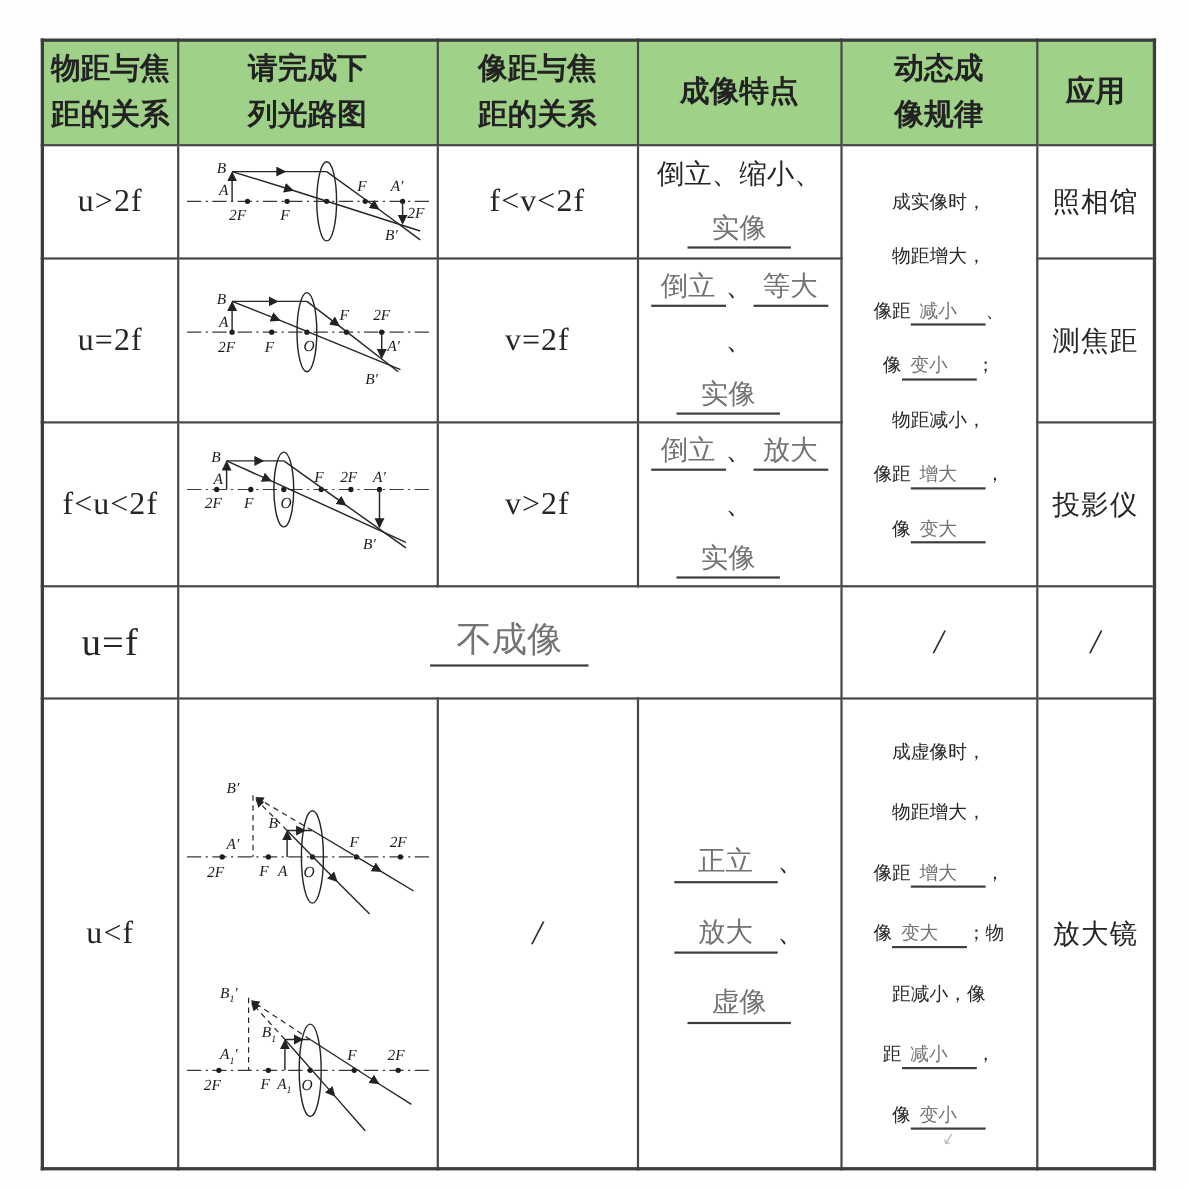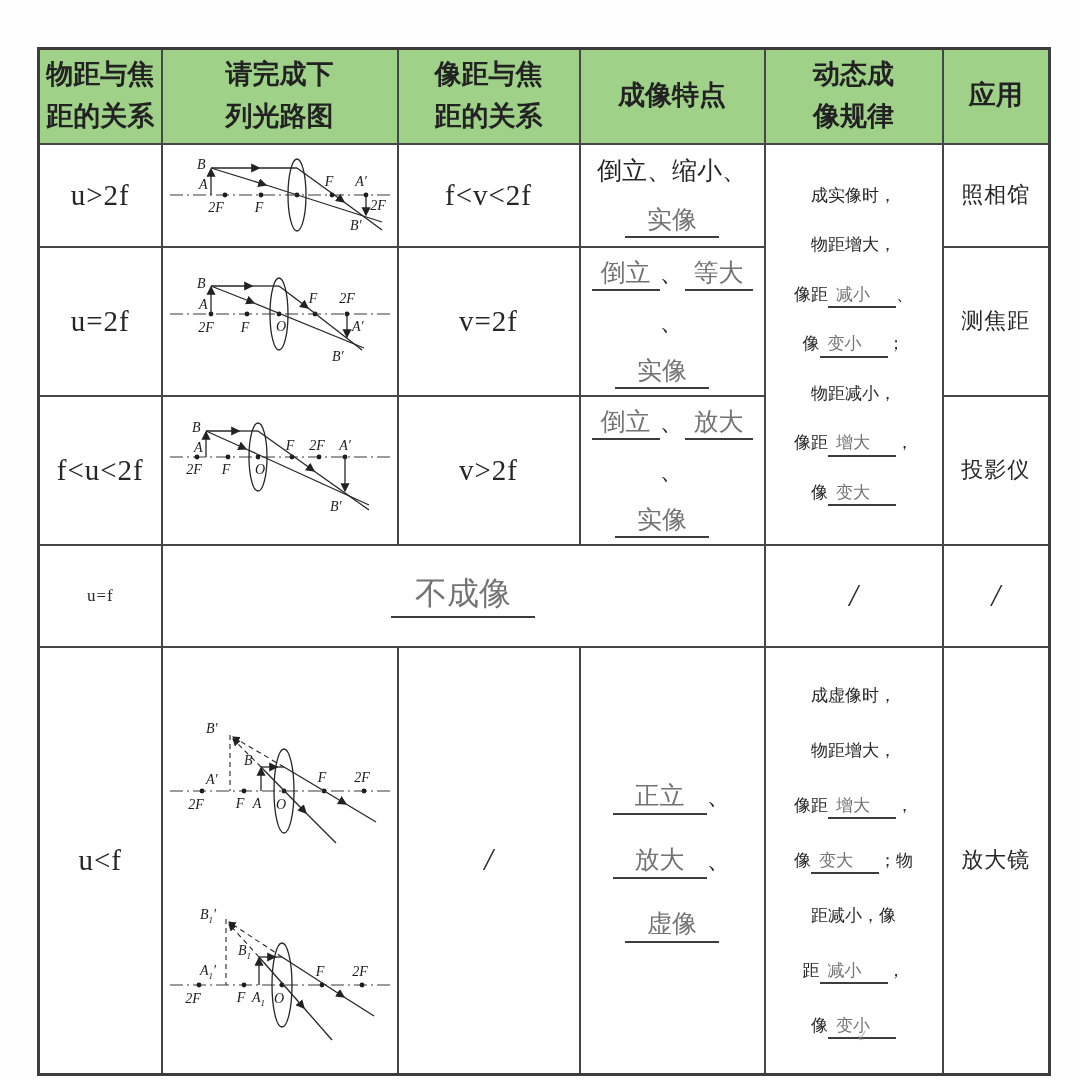--- a/index.html
+++ b/index.html
@@ -5,21 +5,21 @@
   * { box-sizing: border-box; }
   html,body { margin:0; padding:0; }
   body {
     width:1080px; height:1080px; background:#ffffff;
     font-family:"Liberation Serif","DejaVu Serif",serif;
     color:#262626;
   }
   .page { position:relative; width:1080px; height:1080px; background:#fefefe; overflow:hidden; }
 
   table.grid {
-    position:absolute; left:37px; top:47px; width:1011px;
+    position:absolute; left:37px; top:35px; width:1011px;
     border-collapse:collapse; table-layout:fixed;
     border:3px solid #3d3d3d;
   }
   .grid td, .grid th {
     border:2.5px solid #464646; padding:0;
     vertical-align:middle; text-align:center; background:#ffffff;
   }
   .grid th {
     background:#a0d189;
     font-family:"Liberation Sans","DejaVu Sans",sans-serif;
@@ -46,21 +46,21 @@
   .feature .line  { line-height:49px; }
   .feature .line.c { text-align:center; padding-right:20px; }
 
   .feat5 { font-size:25px; text-align:center; }
   .feat5 .line { line-height:64px; }
 
   .dyn  { text-align:left; font-size:17px; padding:2px 2px 2px 13px; }
   .dyn .line  { line-height:49.5px; }
   .dyn5 .line { line-height:55px; }
 
-  .app   { font-size:22px; letter-spacing:1px;margin-left:32px; }
+  .app   { font-size:25px; letter-spacing:1px;margin-left:32px; }
   .slash { font-size:31px; font-style:italic; color:#2b2b2b; }
   .noimg { font-size:32px;margin-left:24px; }
   .noimg .blank { padding:0 24px 3px; }
 
   .diagcell { padding:2px 0; }
   .diagcell svg { display:block; margin:0 auto; }
 
   .dlabel { font-family:"Liberation Serif","DejaVu Serif",serif; font-style:italic; font-size:14px; fill:#1b1b1b; }
   .dline  { stroke:#262626; stroke-width:1.3; fill:none; }
   .daxis  { stroke:#3a3a3a; stroke-width:1.1; stroke-dasharray:13 4 2 4; fill:none; }
@@ -234,21 +234,21 @@
       </td>
       <td class="math">v&gt;2f</td>
       <td class="feature">
         <div class="line"><span class="blank red">倒立</span><span>、</span><span class="blank red">放大</span><span>、</span></div>
         <div class="line c"><span class="blank red wide">实像</span></div>
       </td>
       <td class="app">投影仪</td>
     </tr>
 
     <tr class="r4">
-      <td class="math" style="font-size:17px">u=f</td>
+      <td class="math" style="font-size:35px">u=f</td>
       <td class="noimg" colspan="3">
         <span class="blank red">不成像</span>
       </td>
       <td class="slash">/</td>
       <td class="slash">/</td>
     </tr>
 
     <tr class="r5">
       <td class="math">u&lt;f</td>
       <td class="diagcell">

